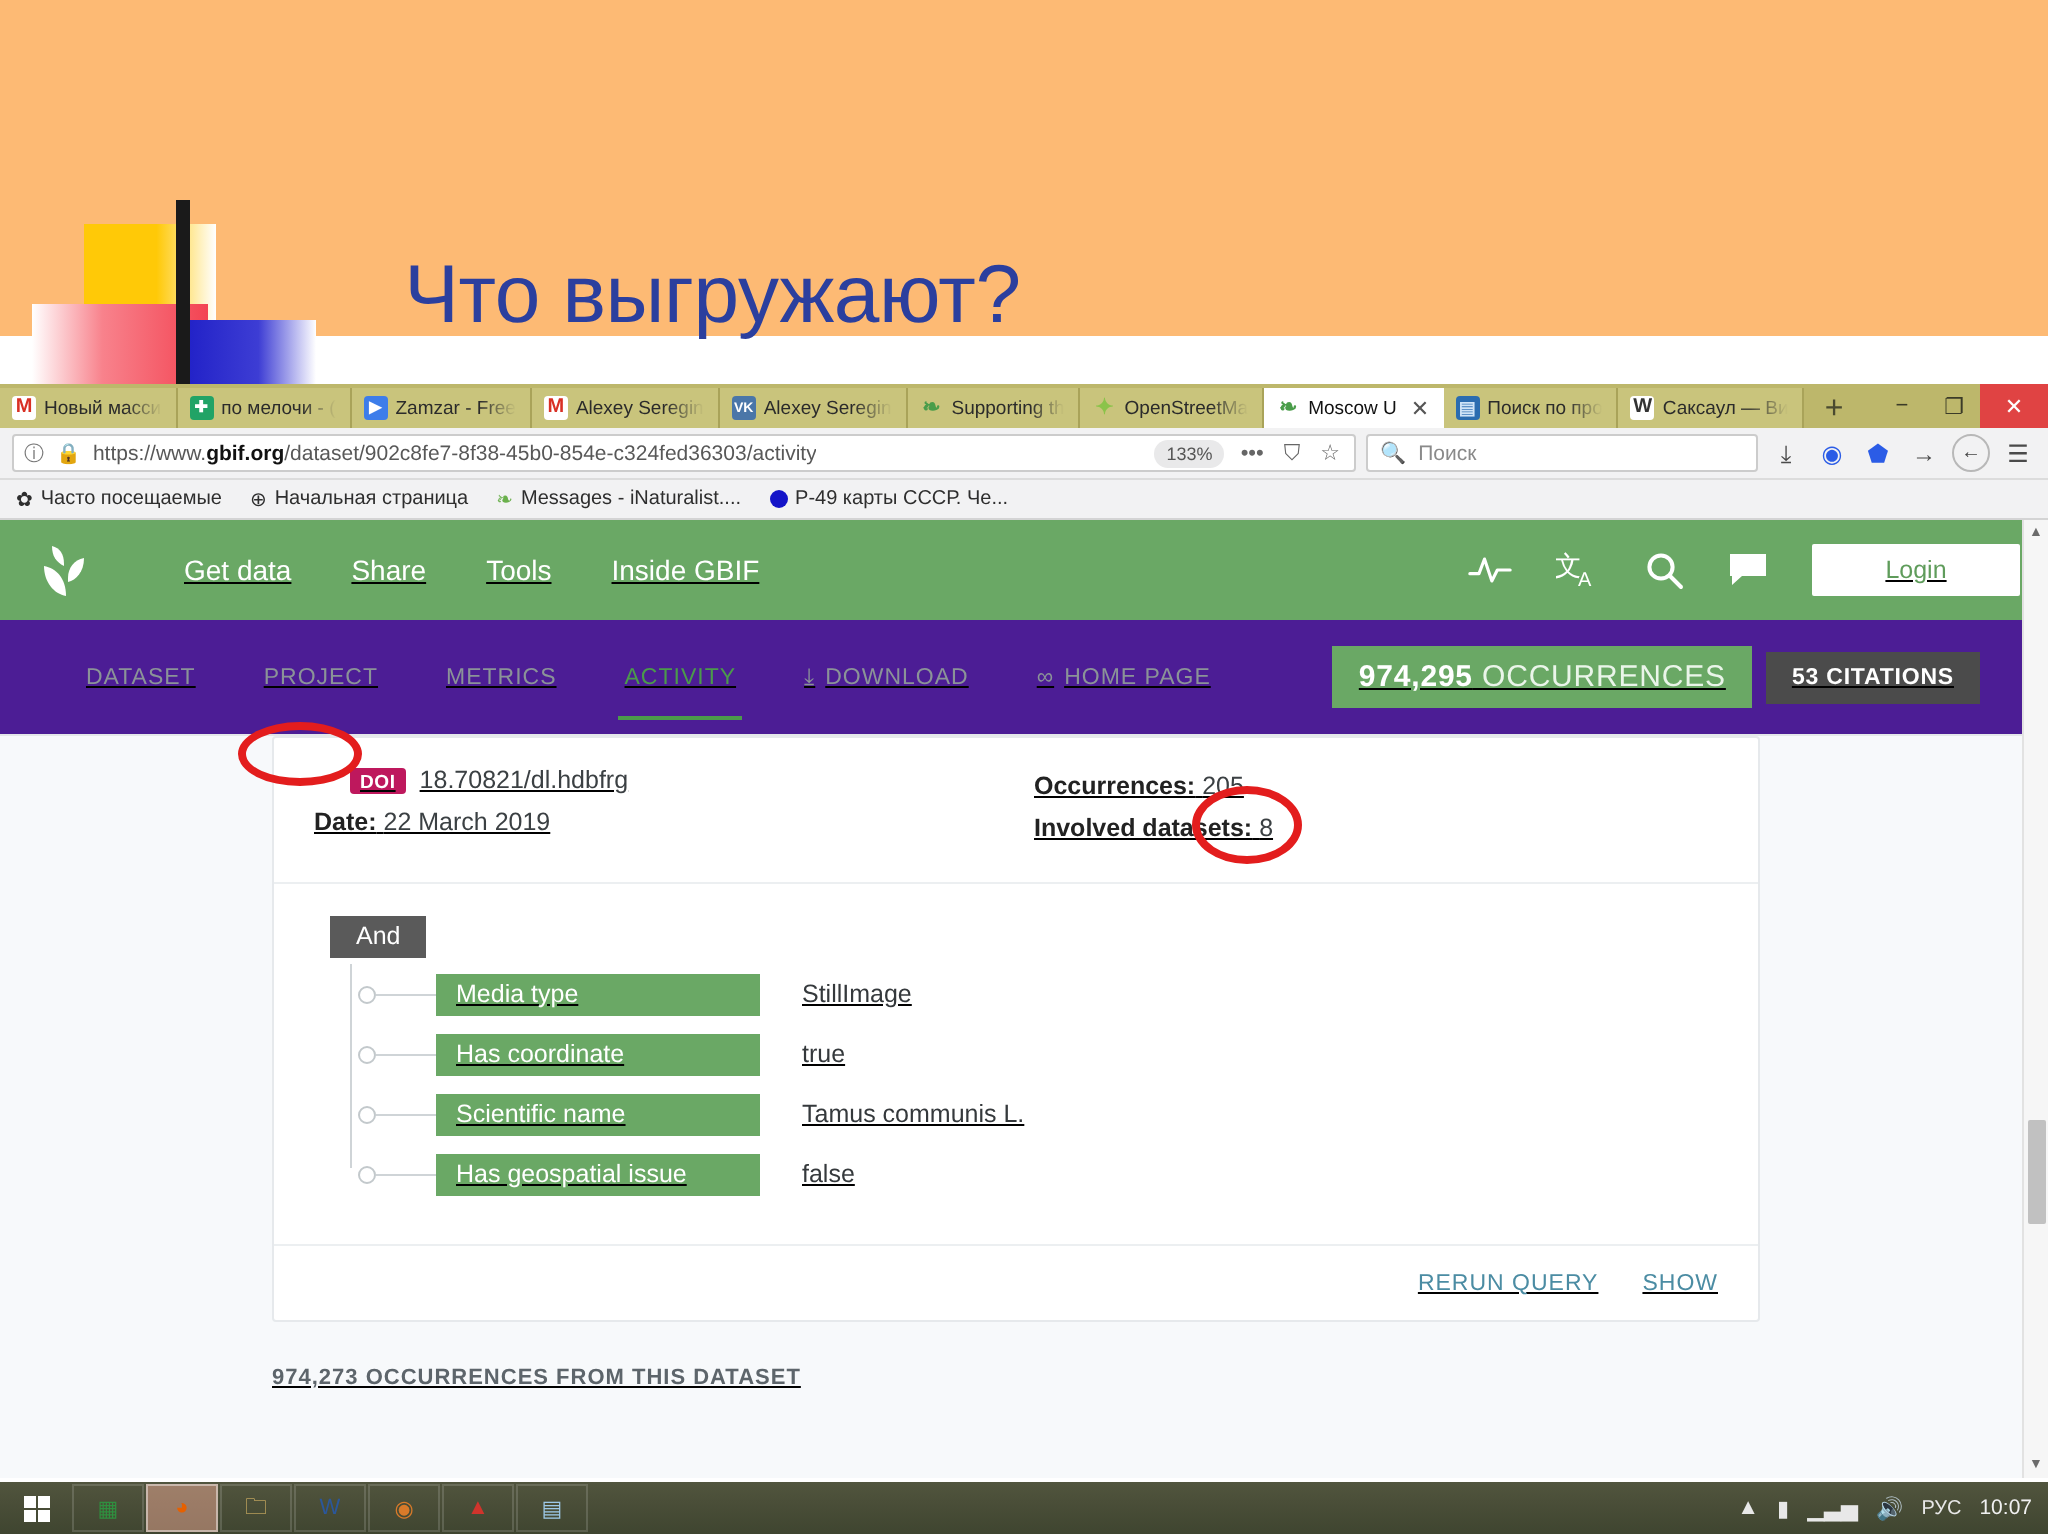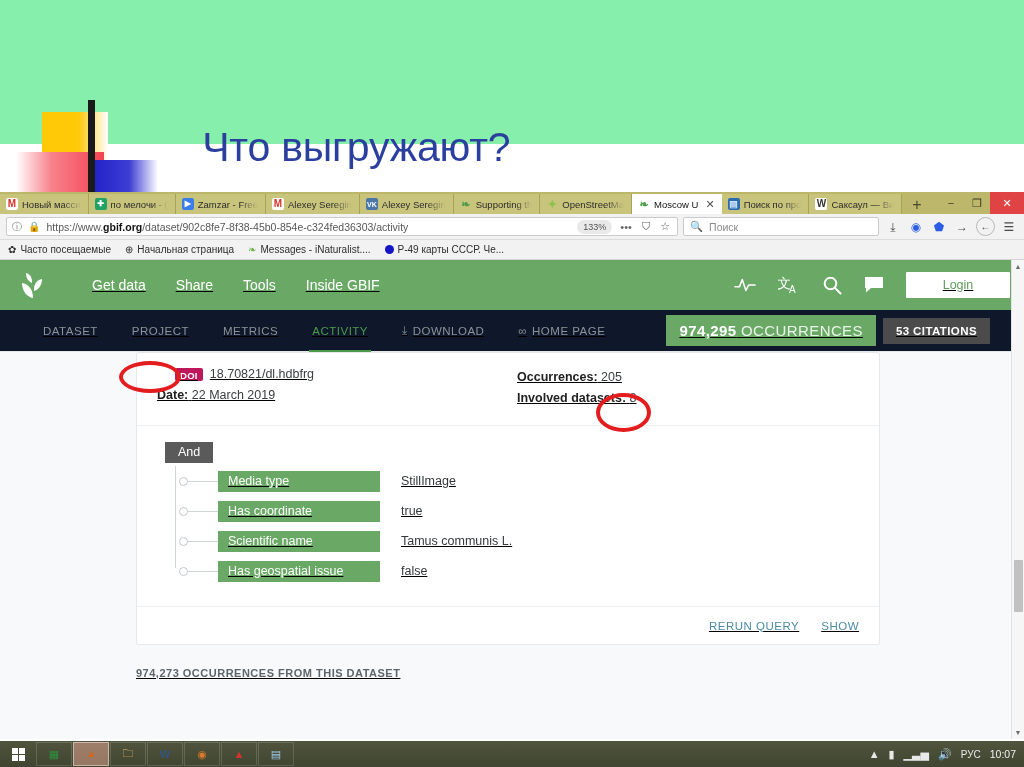--- a/index.html
+++ b/index.html
@@ -5,21 +5,21 @@
   * { box-sizing: border-box; margin: 0; padding: 0; }
   html, body {
     width: 1024px; height: 767px;
     background: #ffffff;
     font-family: "Liberation Sans", sans-serif;
     overflow: hidden;
   }
   #root { position: relative; width: 1024px; height: 767px; background:#fff; }
 
   
-  .slide-top { position:absolute; left:0; top:0; width:1024px; height:144px; background:#86efac;padding-left:20px; }
+  .slide-top { position:absolute; left:0; top:0; width:1024px; height:168px; background:#fdba74;padding-left:20px; }
 
   .deco { position:absolute; left:14px; top:100px; width:120px; height:92px; }
   .deco-yellow {
     position:absolute; left:28px; top:12px; width:66px; height:58px;
     background: linear-gradient(to right, #ffc907 0%, #ffc907 55%, #ffffff 100%);
   }
   .deco-red {
     position:absolute; left:2px; top:52px; width:88px; height:40px;
     background: linear-gradient(to right, #ffffff 0%, #f8828c 40%, #f34352 100%);
   }
@@ -134,21 +134,21 @@
   .gnav { display:flex; align-items:center; gap:30px; margin-left:42px; }
   .gnav a { color:#fff; font-size:14px; text-decoration:none; white-space:nowrap; }
   .gright { margin-left:auto; display:flex; align-items:center; gap:22px; }
   .gicon { color:#fff; display:flex; align-items:center; justify-content:center; }
   .login-btn {
     background:#fff; color:#5f9c5b; font-size:12.5px; width:104px; height:26px;
     display:flex; align-items:center; justify-content:center; border-radius:1px;
   }
 
   .tabs-row {
-    height:42px; background:#0f172a; border-bottom:1px solid #e4e7ea;
+    height:58px; background:#4c1d95; border-bottom:1px solid #e4e7ea;
     display:flex; align-items:center; padding:0 26px; gap:0;
   }
   .ptab {
     font-size:11.5px; letter-spacing:0.5px; color:#8b9398; height:42px;
     display:flex; align-items:center; padding:0 17px; white-space:nowrap; gap:5px;
     position:relative;
   }
   .ptab.active { color:#4b9a4b; }
   .ptab.active::after {
     content:""; position:absolute; left:14px; right:14px; bottom:0; height:2px; background:#4b9a4b;

